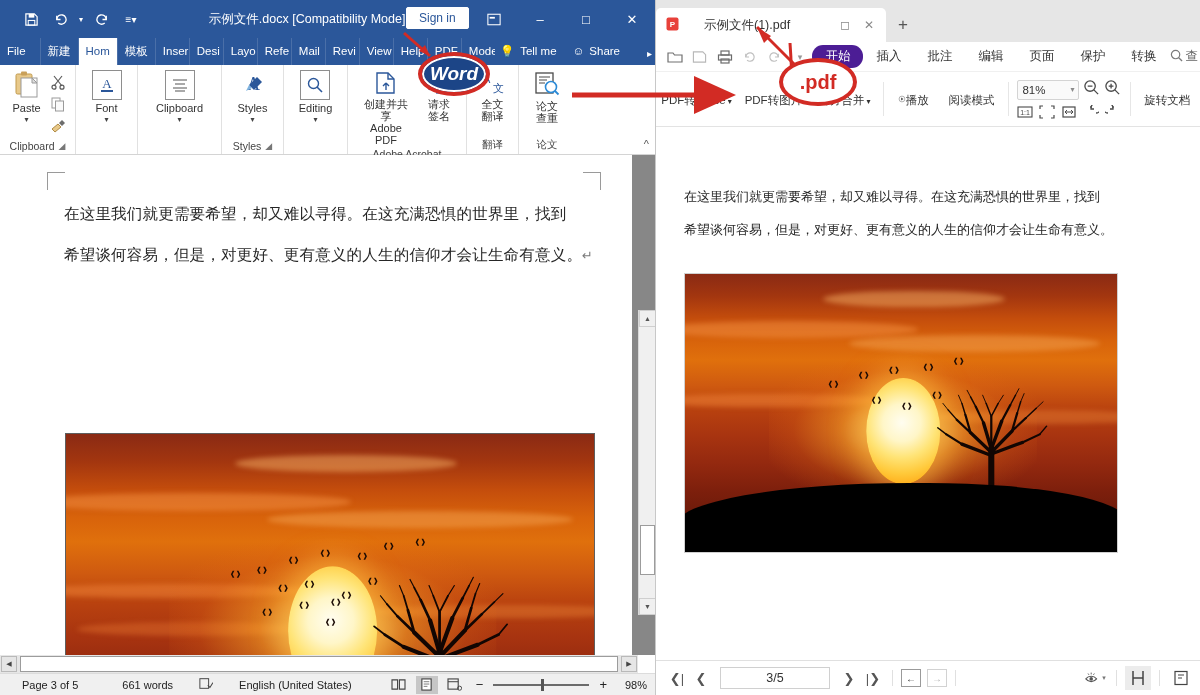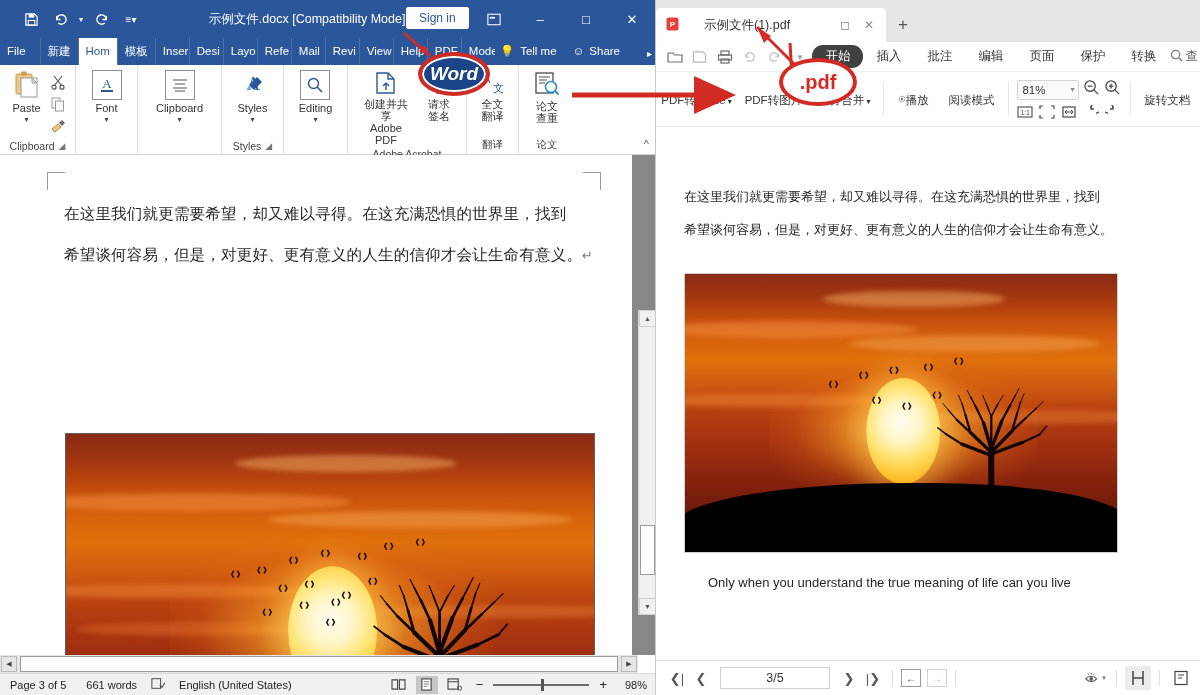--- a/index.html
+++ b/index.html
@@ -132,21 +132,21 @@
     width:16px; height:16px; margin:0 1px; background:#e6e6e6; border:1px solid #b9b9b9;
     display:flex; align-items:center; justify-content:center; font-size:7px; color:#444;
   }
   .w-hscroll .thumb { flex:1; height:16px; background:#fff; border:1px solid #9c9c9c; margin: 0 2px;}
 
   .w-status {
     position:absolute; left:0; right:0; bottom:0; height:22px; background:#f0f0f0;
     border-top:1px solid #dcdcdc; display:flex; align-items:center;
     font-size:11px; color:#222;
   }
-  .w-status .item { padding: 0 10px; white-space: nowrap; }
+  .w-status .item { padding: 0 22px; white-space: nowrap; }
   .w-status .right { margin-left:auto; display:flex; align-items:center; gap:6px; padding-right:8px;}
   .vbtn { width:22px; height:18px; display:flex; align-items:center; justify-content:center; }
   .vbtn.sel { background:#c6c6c6; }
   .zoomslider { width:96px; height:14px; position:relative; display:flex; align-items:center;}
   .zoomslider .track { position:absolute; left:0; right:0; height:2px; background:#6b6b6b;}
   .zoomslider .knob { position:absolute; left:48px; width:3px; height:12px; background:#555;}
 
   
   #pdf {
     position: absolute; left: 655px; top: 0; width: 545px; height: 695px;
@@ -164,21 +164,21 @@
   .p-tab .ticon { color:#e2453c; font-size: 12px; font-weight: bold;}
   .p-tab .tbtn { width:18px; height:18px; display:flex; align-items:center; justify-content:center; color:#888; font-size:12px;}
   .p-newtab { width:34px; height:34px; display:flex; align-items:center; justify-content:center; font-size:17px; color:#555;}
 
   .p-menubar {
     height: 30px; background:#fff; display:flex; align-items:center; gap:0; position:relative;
     padding-left: 6px; border-bottom: 1px solid #f0f0f0;
   }
   .p-menubar .qic { width:26px; height:26px; display:flex; align-items:center; justify-content:center; color:#666;}
   .p-menubar .mi { font-size:12.5px; color:#333; padding: 3px 13px; white-space:nowrap;}
-  .p-menubar .mi.active { background:#404040; color:#fff; border-radius: 11px; padding: 3px 13px;}
+  .p-menubar .mi.active { background:#4c1d95; color:#fff; border-radius: 11px; padding: 3px 13px;}
   .p-menubar .srch { margin-left:auto; display:flex; align-items:center; gap:3px; font-size:12.5px; color:#666; padding-right:2px;}
 
   .p-toolbar {
     height: 55px; background:#fff; display:flex; align-items:center; border-bottom:1px solid #e3e3e3;
     position:relative;
   }
   .tbtn2 {
     display:flex; align-items:center; justify-content:center;
     padding: 0 10px; min-width: 40px; height: 36px;
   }
@@ -835,21 +835,20 @@
             <div class="bird" style="left:47%;top:33%;">❰❱</div>
             <div class="bird" style="left:55%;top:32%;">❰❱</div>
             <div class="bird" style="left:62%;top:30%;">❰❱</div>
             <div class="bird" style="left:43%;top:44%;">❰❱</div>
             <div class="bird" style="left:50%;top:46%;">❰❱</div>
             <div class="bird" style="left:57%;top:42%;">❰❱</div>
           </div>
         </div>
 
         <div class="p-para" style="left:28px;top:437px;width:470px;line-height:36px;">
-          <div style="text-indent:24px;">Only when you understand the true meaning of life can you live</div>
         </div>
       </div>
     </div>
 
     <div class="p-status">
       <div class="nav">
         <div class="nb">❮|</div>
         <div class="nb">❮</div>
         <div class="pagebox">3/5</div>
         <div class="nb">❯</div>

